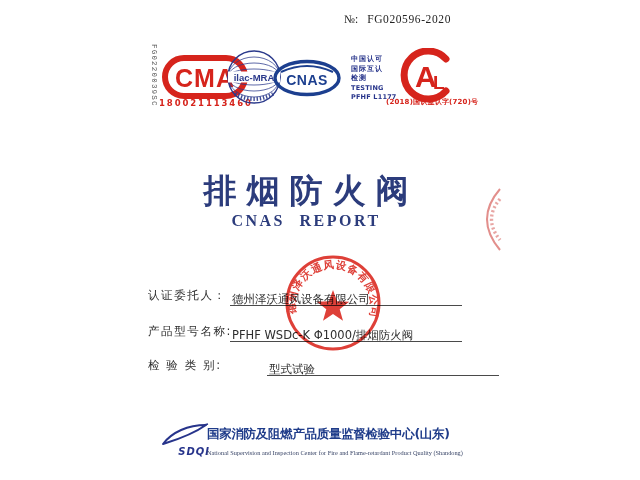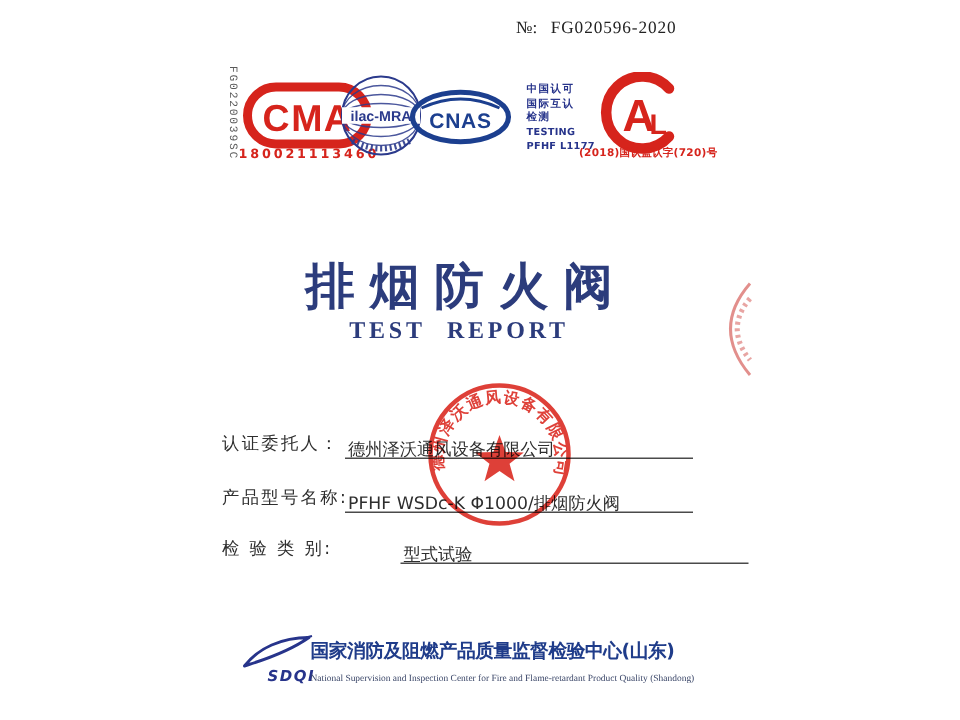--- a/index.html
+++ b/index.html
@@ -100,21 +100,21 @@
   <div class="abs" id="cal-wrap">
     <svg width="58" height="56" viewBox="0 0 58 56">
       <path d="M 47,11 A 24,24 0 1 0 47,43" fill="none" stroke="#d6241c" stroke-width="7" stroke-linecap="round"></path>
       <text x="16" y="39" font-size="30" font-weight="900" font-family="Liberation Sans, sans-serif" fill="#d6241c">A</text>
       <text x="34" y="41" font-size="19" font-weight="900" font-family="Liberation Sans, sans-serif" fill="#d6241c">L</text>
     </svg>
   </div>
   <div class="abs" id="cal-caption">(2018)国认监认字(720)号</div>
 
   <div class="abs" id="title-zh">排烟防火阀</div>
-  <div class="abs" id="title-en">TEST REPORT</div>
+  <div class="abs" id="title-en">CNAS REPORT</div>
 
   <div class="abs" id="partial-seal">
     <svg width="38" height="70" viewBox="0 0 38 70">
       <path d="M32,3 Q6,33 32,64" fill="none" stroke="#d04540" stroke-width="2"></path>
       <path d="M32,13 Q15,33 32,54" fill="none" stroke="#d04540" stroke-width="3.4" stroke-dasharray="2,2.4" opacity="0.8"></path>
     </svg>
   </div>
 
   <div class="abs field-label" id="row1-label">认证委托人：</div>
   <div class="abs field-line" id="row1-line">

